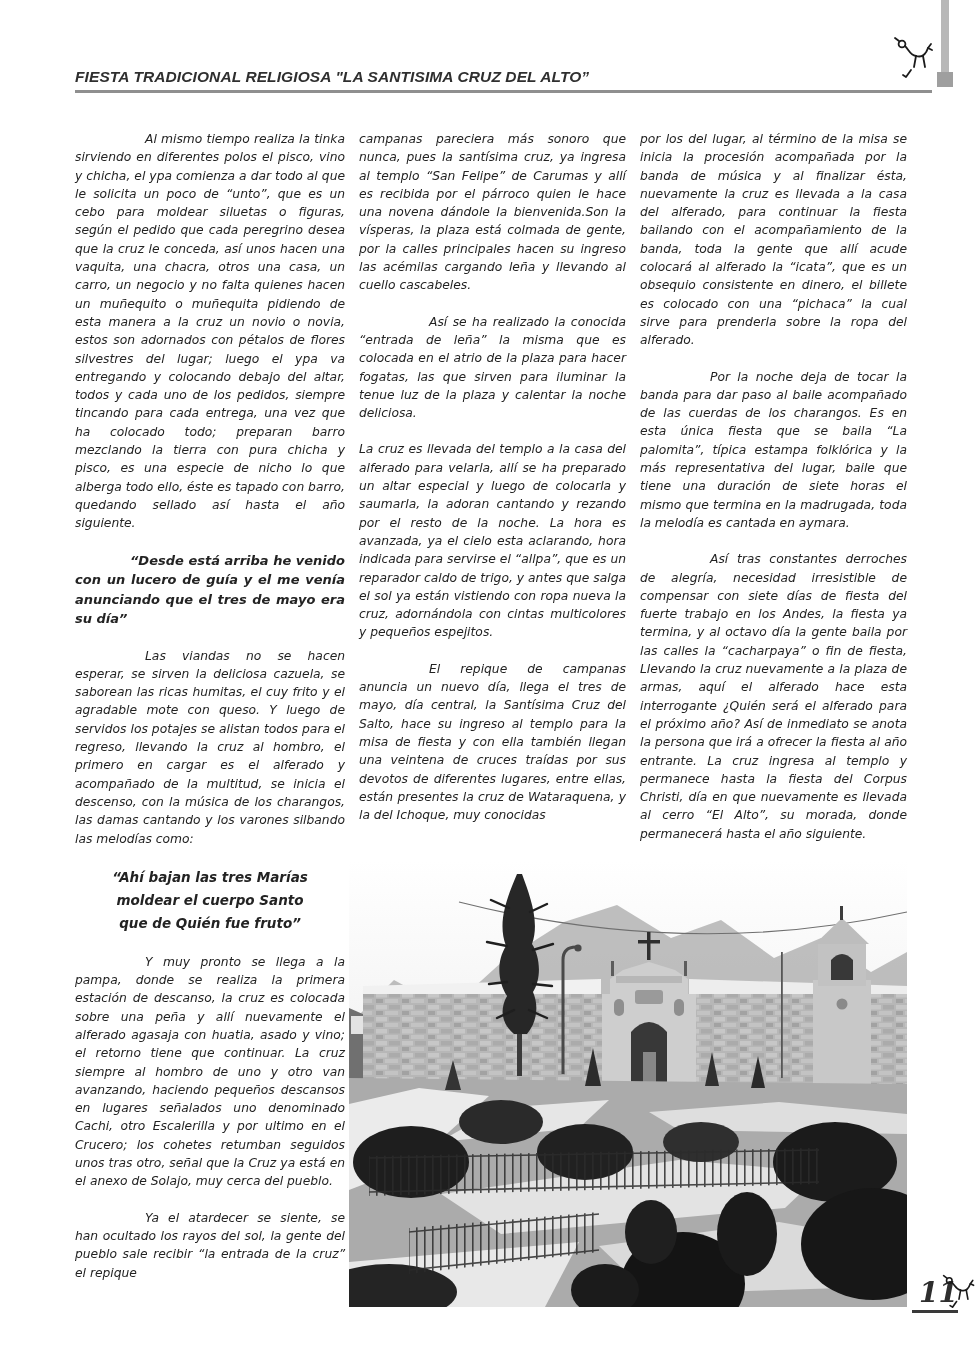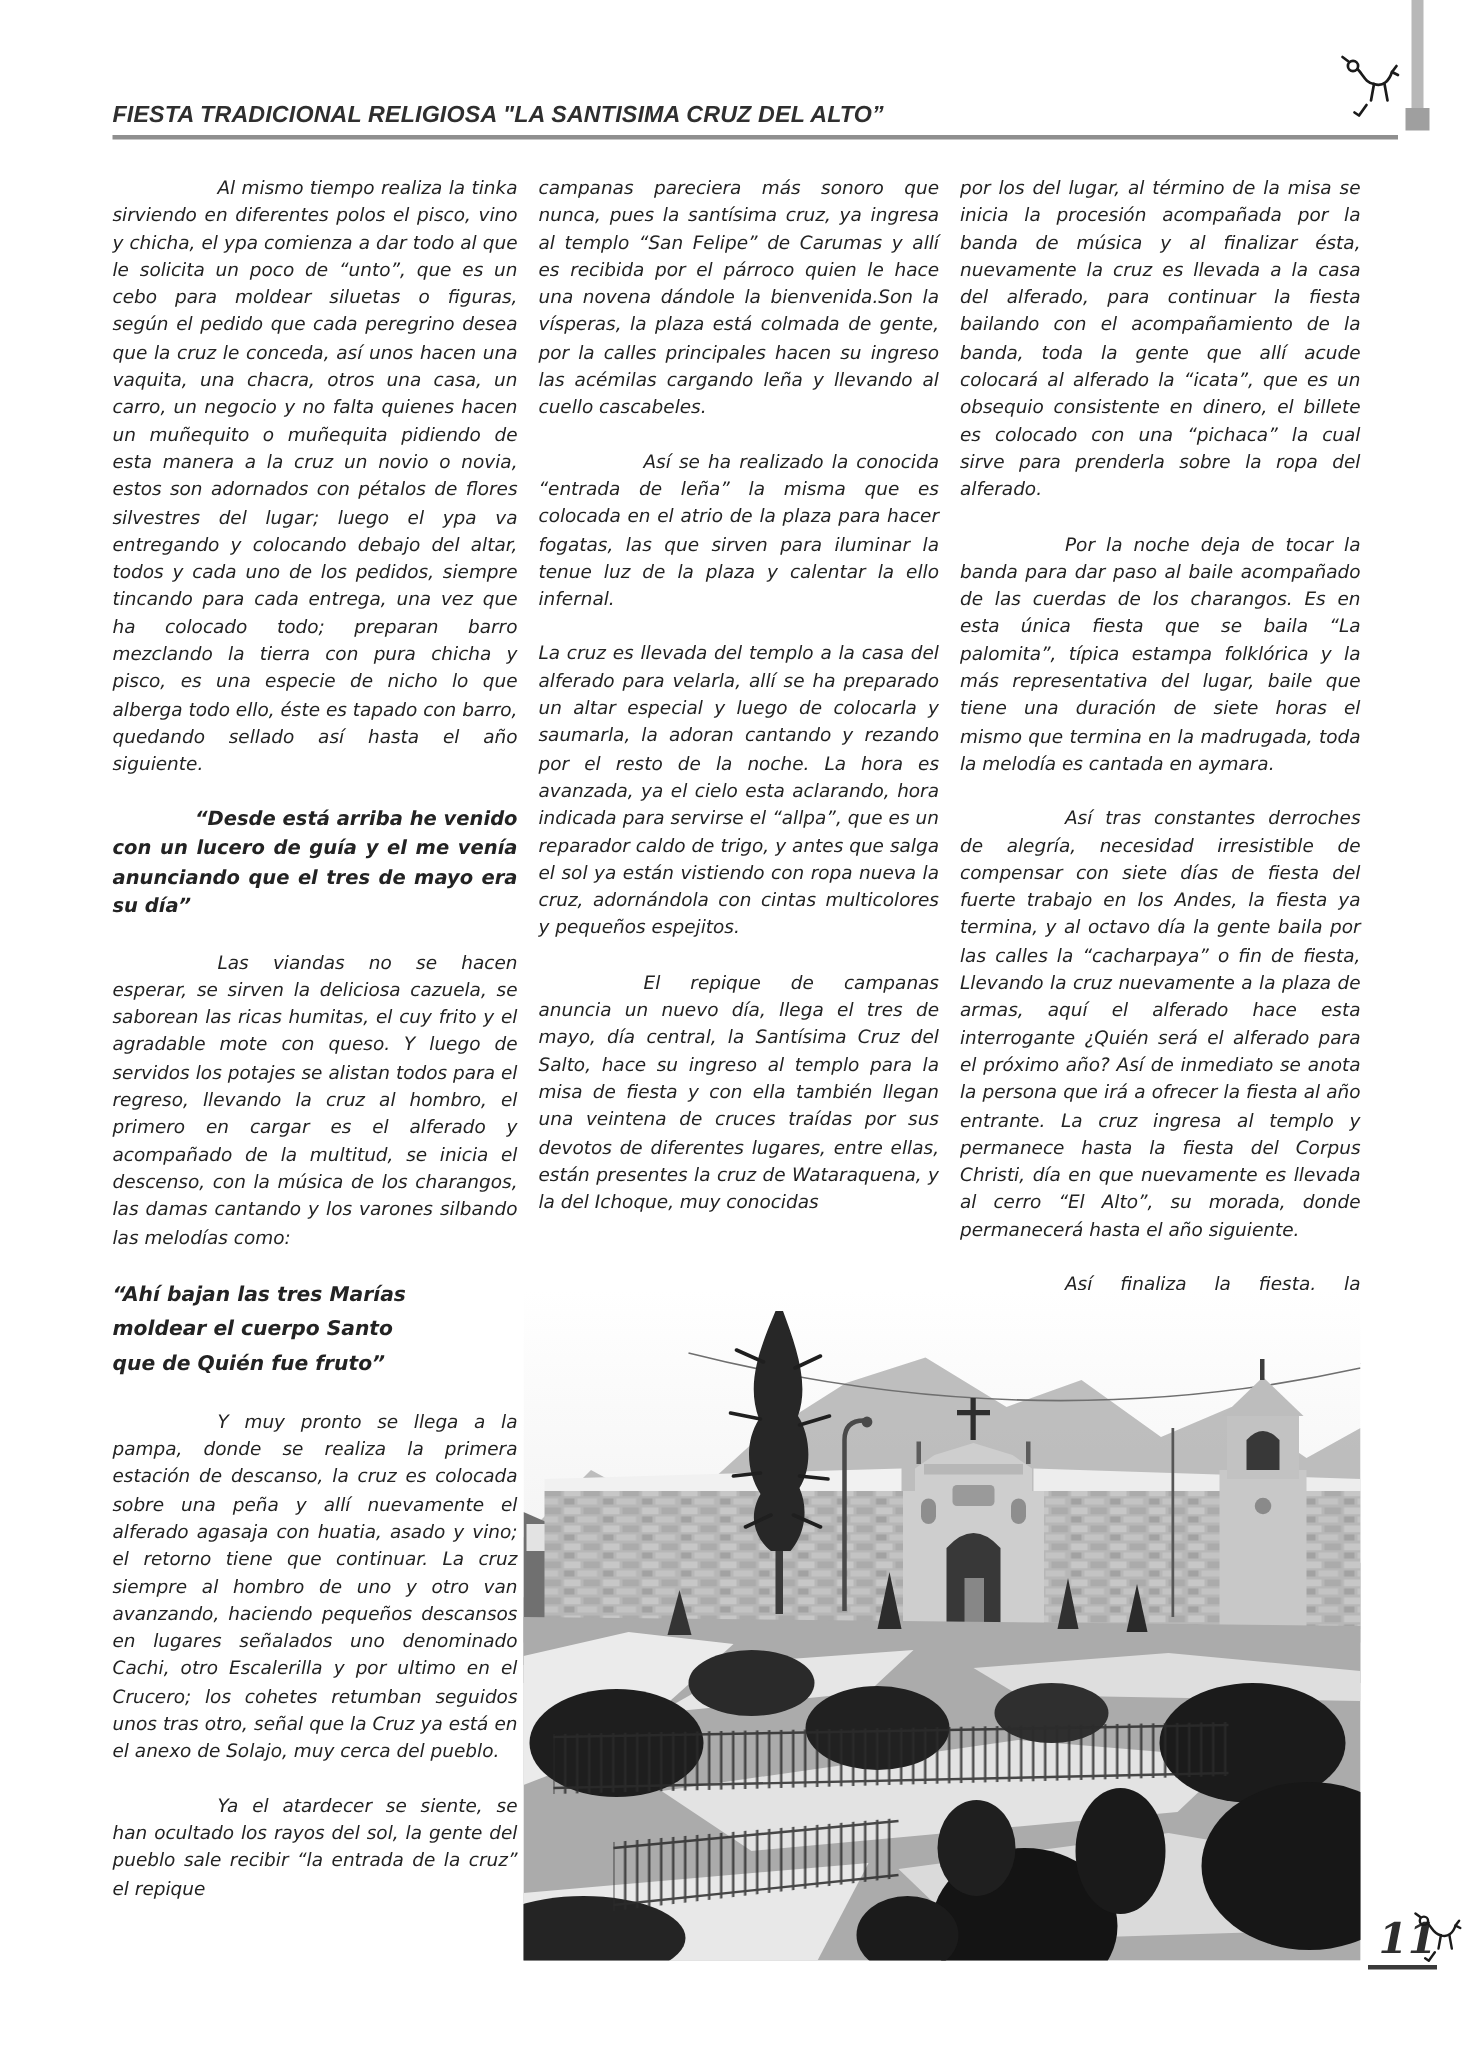--- a/index.html
+++ b/index.html
@@ -13,25 +13,25 @@
   .glyph-bottom{position:absolute;left:942px;top:1274px;width:34px;height:34px;}
   
   .title{position:absolute;left:75px;top:68px;width:860px;margin:0;
          font-family:"Liberation Sans",sans-serif;font-style:italic;font-weight:bold;
          font-size:15.5px;letter-spacing:.1px;color:#2f2f2f;}
   .rule{position:absolute;left:75px;top:90px;width:857px;height:3px;background:#8f8f8f;}
   
   .columns{position:absolute;left:75px;top:114px;width:832px;display:grid;
            grid-template-columns:270px 267px 267px;column-gap:14px;}
   .col{font-style:italic;font-size:12.3px;line-height:18.3px;text-align:justify;color:#232323;}
-  .col p{margin:2px 0 18px 0;}
+  .col p{margin:16px 0 18px 0;}
   .ind{text-indent:70px;}
   .tight{margin-bottom:0 !important;}
   .quote{font-weight:bold;font-size:13px;text-indent:55px;line-height:19.5px;}
-  .verse{font-weight:bold;font-size:13.5px;line-height:23px;margin:2px 0 18px 0;}
+  .verse{font-weight:bold;text-align:center;font-size:13.5px;line-height:23px;margin:2px 0 18px 0;}
   .byline{text-align:right;font-size:15px;letter-spacing:.3px;margin-top:24px;color:#2b2b2b;}
   
   .photo{position:absolute;left:349px;top:860px;width:558px;height:447px;margin:0;}
   .photo svg{display:block;width:100%;height:100%;}
   
   .pagenum{position:absolute;left:919px;top:1276px;font-style:italic;font-weight:bold;
            font-size:28px;color:#2e2e2e;font-family:"DejaVu Serif",serif;}
   .pagenum-rule{position:absolute;left:912px;top:1310px;width:46px;height:3px;background:#3a3a3a;}
 </style>
 </head>
@@ -68,21 +68,21 @@
         <div>“Ahí bajan las tres Marías</div>
         <div>moldear el cuerpo Santo</div>
         <div>que de Quién fue fruto”</div>
       </div>
       <p class="ind">Y muy pronto se llega a la pampa, donde se realiza la primera estación de descanso, la cruz es colocada sobre una peña y allí nuevamente el alferado agasaja con huatia, asado y vino; el retorno tiene que continuar. La cruz siempre al hombro de uno y otro van avanzando, haciendo pequeños descansos en lugares señalados uno denominado Cachi, otro Escalerilla y por ultimo en el Crucero; los cohetes retumban seguidos unos tras otro, señal que la Cruz ya está en el anexo de Solajo, muy cerca del pueblo.</p>
       <p class="ind">Ya el atardecer se siente, se han ocultado los rayos del sol, la gente del pueblo sale recibir “la entrada de la cruz” el repique</p>
     </section>
 
     <section class="col">
       <p>campanas pareciera más sonoro que nunca, pues la santísima cruz, ya ingresa al templo “San Felipe” de Carumas y allí es recibida por el párroco quien le hace una novena dándole la bienvenida.Son la vísperas, la plaza está colmada de gente, por la calles principales hacen su ingreso las acémilas cargando leña y llevando al cuello cascabeles.</p>
-      <p class="ind">Así se ha realizado la conocida “entrada de leña” la misma que es colocada en el atrio de la plaza para hacer fogatas, las que sirven para iluminar la tenue luz de la plaza y calentar la ello infernal.</p>
+      <p class="ind">Así se ha realizado la conocida “entrada de leña” la misma que es colocada en el atrio de la plaza para hacer fogatas, las que sirven para iluminar la tenue luz de la plaza y calentar la noche deliciosa.</p>
       <p>La cruz es llevada del templo a la casa del alferado para velarla, allí se ha preparado un altar especial y luego de colocarla y saumarla, la adoran cantando y rezando por el resto de la noche. La hora es avanzada, ya el cielo esta aclarando, hora indicada para servirse el “allpa”, que es un reparador caldo de trigo, y antes que salga el sol ya están vistiendo con ropa nueva la cruz, adornándola con cintas multicolores y pequeños espejitos.</p>
       <p class="ind">El repique de campanas anuncia un nuevo día, llega el tres de mayo, día central, la Santísima Cruz del Salto, hace su ingreso al templo para la misa de fiesta y con ella también llegan una veintena de cruces traídas por sus devotos de diferentes lugares, entre ellas, están presentes la cruz de Wataraquena, y la del Ichoque, muy conocidas</p>
     </section>
 
     <section class="col">
       <p>por los del lugar, al término de la misa se inicia la procesión acompañada por la banda de música y al finalizar ésta, nuevamente la cruz es llevada a la casa del alferado, para continuar la fiesta bailando con el acompañamiento de la banda, toda la gente que allí acude colocará al alferado la “icata”, que es un obsequio consistente en dinero, el billete es colocado con una “pichaca” la cual sirve para prenderla sobre la ropa del alferado.</p>
       <p class="ind">Por la noche deja de tocar la banda para dar paso al baile acompañado de las cuerdas de los charangos. Es en esta única fiesta que se baila “La palomita”, típica estampa folklórica y la más representativa del lugar, baile que tiene una duración de siete horas el mismo que termina en la madrugada, toda la melodía es cantada en aymara.</p>
       <p class="ind">Así tras constantes derroches de alegría, necesidad irresistible de compensar con siete días de fiesta del fuerte trabajo en los Andes, la fiesta ya termina, y al octavo día la gente baila por las calles la “cacharpaya” o fin de fiesta, Llevando la cruz nuevamente a la plaza de armas, aquí el alferado hace esta interrogante ¿Quién será el alferado para el próximo año? Así de inmediato se anota la persona que irá a ofrecer la fiesta al año entrante. La cruz ingresa al templo y permanece hasta la fiesta del Corpus Christi, día en que nuevamente es llevada al cerro “El Alto”, su morada, donde permanecerá hasta el año siguiente.</p>
       <p class="ind tight">Así finaliza la fiesta, la Santísima Cruz del Alto o Cruz Calvario San Felipe, permanecerá hoy y siempre en lo alto del corazón religioso de todos los fieles.</p>
       <div class="byline">Por: DEISI C. RIVADENEIRA G.</div>

